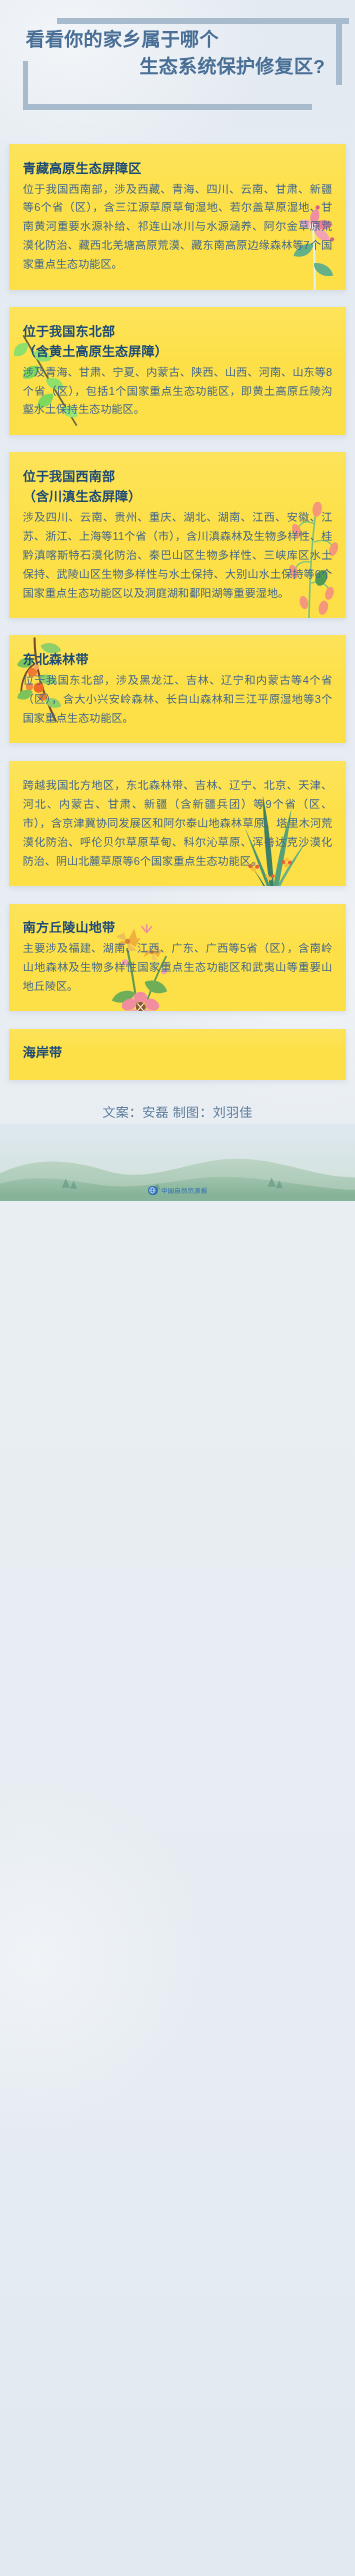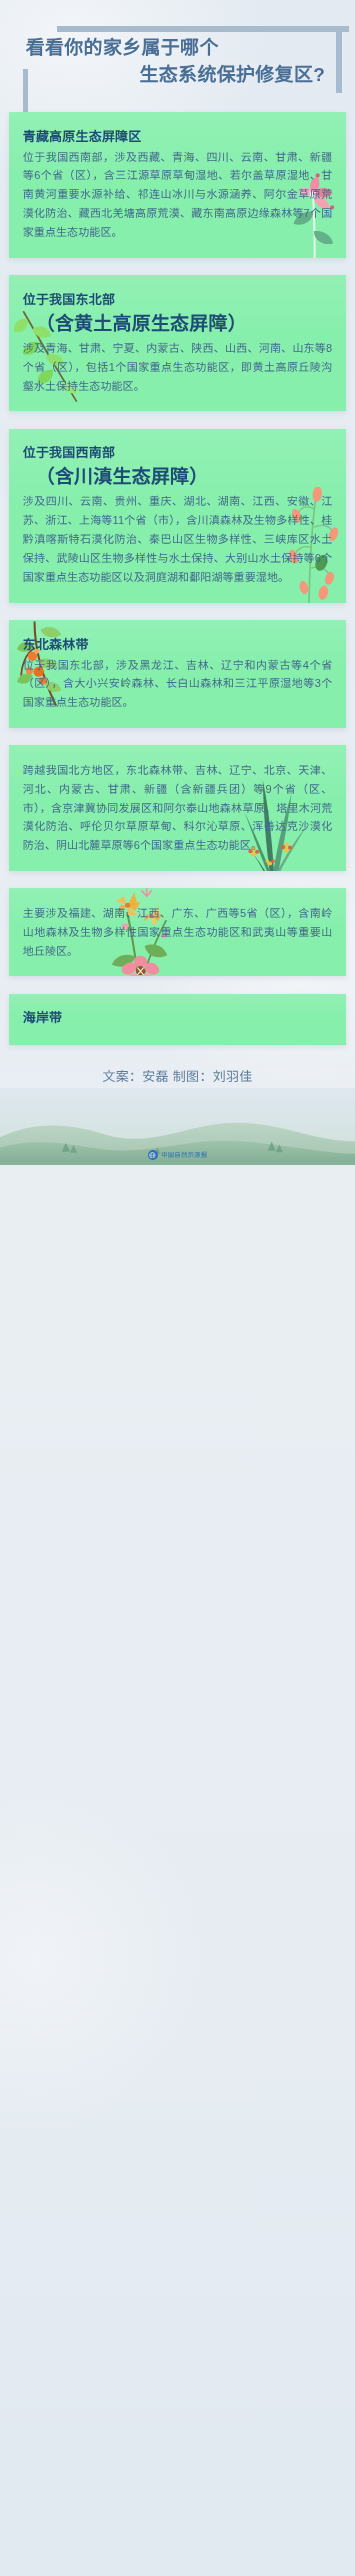--- a/index.html
+++ b/index.html
@@ -36,22 +36,21 @@
   .bg-wash.w2 { top: 773px; height: 464px;
     background: radial-gradient(ellipse 70% 50% at 85% 40%, rgba(255,255,255,.45), rgba(255,255,255,0) 70%); }
   .bg-wash.w3 { top: 1649px; height: 515px;
     background: radial-gradient(ellipse 70% 50% at 10% 60%, rgba(255,255,255,.4), rgba(255,255,255,0) 70%); }
 
   
   .header {
     position: relative;
     z-index: 2;
     padding: 17.5px 0 17.5px 0;
-    height: 104px;
-    margin-top: 8px;
+    height: 144px;
   }
 
   .frame-wrap {
     position: relative;
     margin: 0 9.3px 0 11.3px;
     height: 96px;
   }
   
   .frame-top {
     position: absolute;
@@ -109,21 +108,21 @@
 
   
   .sections {
     position: relative;
     z-index: 2;
     padding: 0 9.3px 0 9.3px;
   }
 
   .card {
     position: relative;
-    background: #86efac;
+    background: #fde047;
     margin: 0 0 17.5px 0;
     padding: 15.5px 13.4px 15.5px 13.4px;
     box-shadow: 0 1.5px 5.2px rgba(120,140,165,.18);
     overflow: hidden;
   }
   .card::after {
     
     content: "";
     position: absolute;
     inset: 0;
@@ -137,27 +136,26 @@
     font-size: 13px;
     font-weight: 700;
     color: #1f4c77;
     line-height: 1.38;
     margin-bottom: 2.1px;
     letter-spacing: 0.2px;
   }
   .card-subtitle {
     position: relative;
     z-index: 3;
-    font-size: 19px;
+    font-size: 13px;
     font-weight: 700;
     color: #1f4c77;
     line-height: 1.38;
     margin-bottom: 2.1px;
     letter-spacing: 0.2px;
-    margin-left: 13px;
   }
   .card-body {
     position: relative;
     z-index: 3;
     font-size: 11px;
     line-height: 1.72;
     color: #44688e;
     text-align: justify;
     letter-spacing: 0.1px;
   }
@@ -349,20 +347,21 @@
         <g transform="translate(72,176)">
           <circle cx="0" cy="0" r="4" fill="#f2c23c"></circle>
           <circle cx="6" cy="-5" r="3.5" fill="#e8603c"></circle>
           <circle cx="-5" cy="-5" r="3.5" fill="#f2c23c"></circle>
         </g>
       </svg>
     </div>
   </div>
 
   <div class="card">
+    <div class="card-title">南方丘陵山地带</div>
     <div class="card-body">主要涉及福建、湖南、江西、广东、广西等5省（区），含南岭山地森林及生物多样性国家重点生态功能区和武夷山等重要山地丘陵区。</div>
     <div class="deco d6">
       <svg viewBox="0 0 190 200" width="98" height="103" aria-hidden="true">
         <path d="M92 196 C86 150 80 110 70 64" stroke="#5f9a4e" stroke-width="4" fill="none"></path>
         <path d="M100 196 C112 152 126 118 146 80" stroke="#5f9a4e" stroke-width="3.4" fill="none"></path>
         <path d="M86 150 C64 142 48 150 40 166 C62 176 80 168 86 150 Z" fill="#6fae58"></path>
         <path d="M104 130 C126 122 142 132 148 148 C126 158 108 148 104 130 Z" fill="#6fae58"></path>
         <g transform="translate(70,52)">
           <path d="M0 0 L14 -26 L20 -2 Z" fill="#f0b13c"></path>
           <path d="M0 0 L26 -8 L16 10 Z" fill="#f0b13c"></path>

